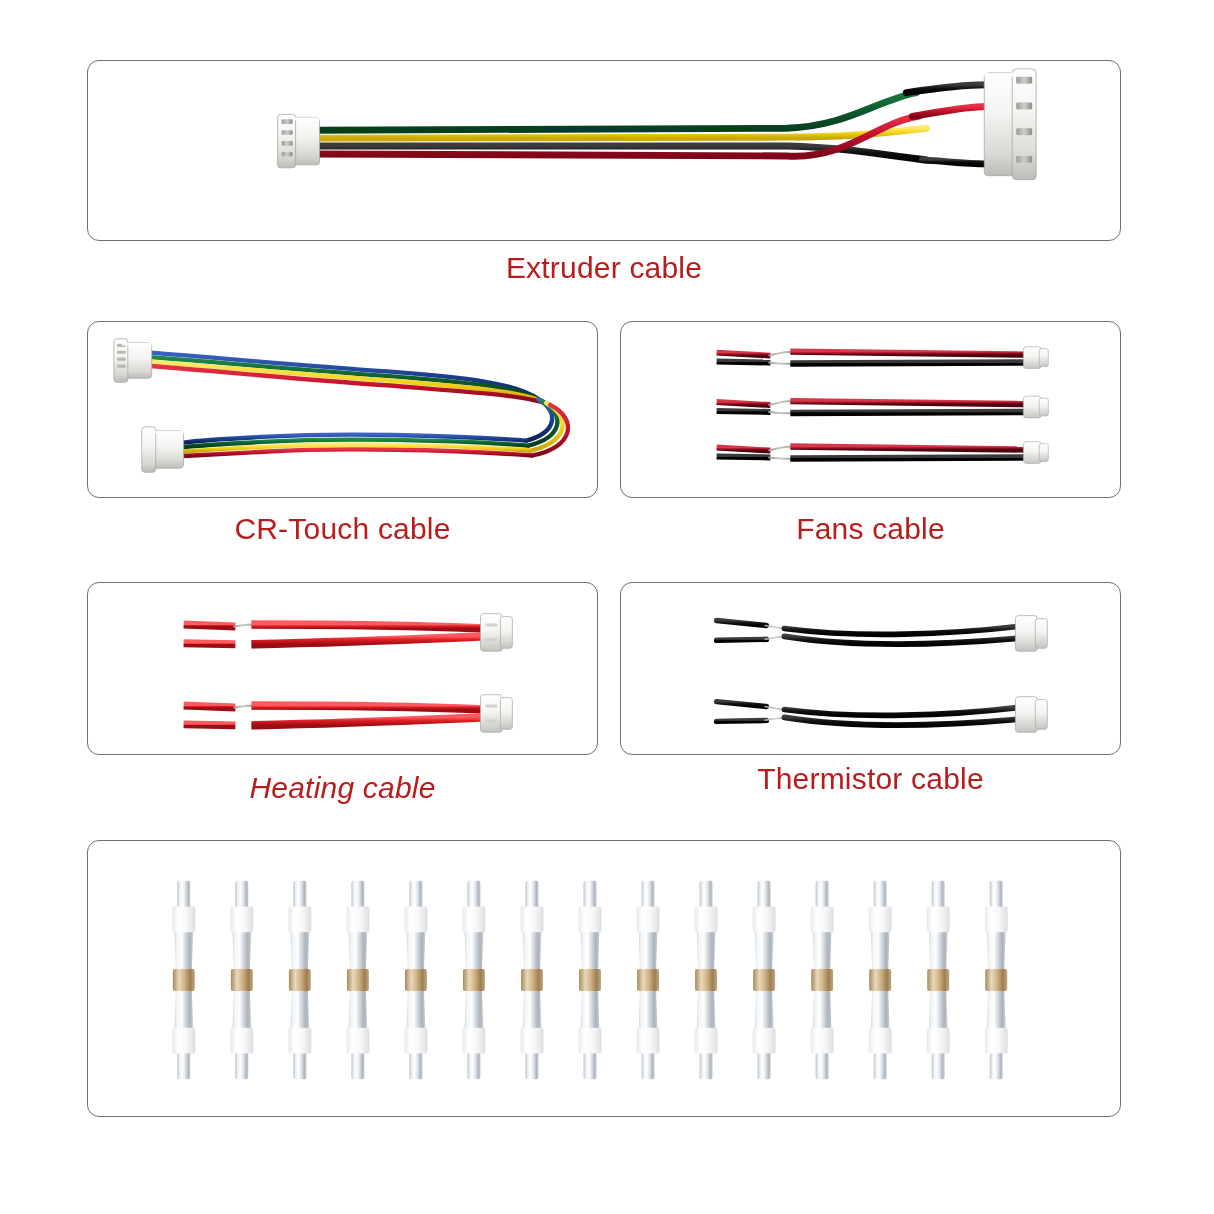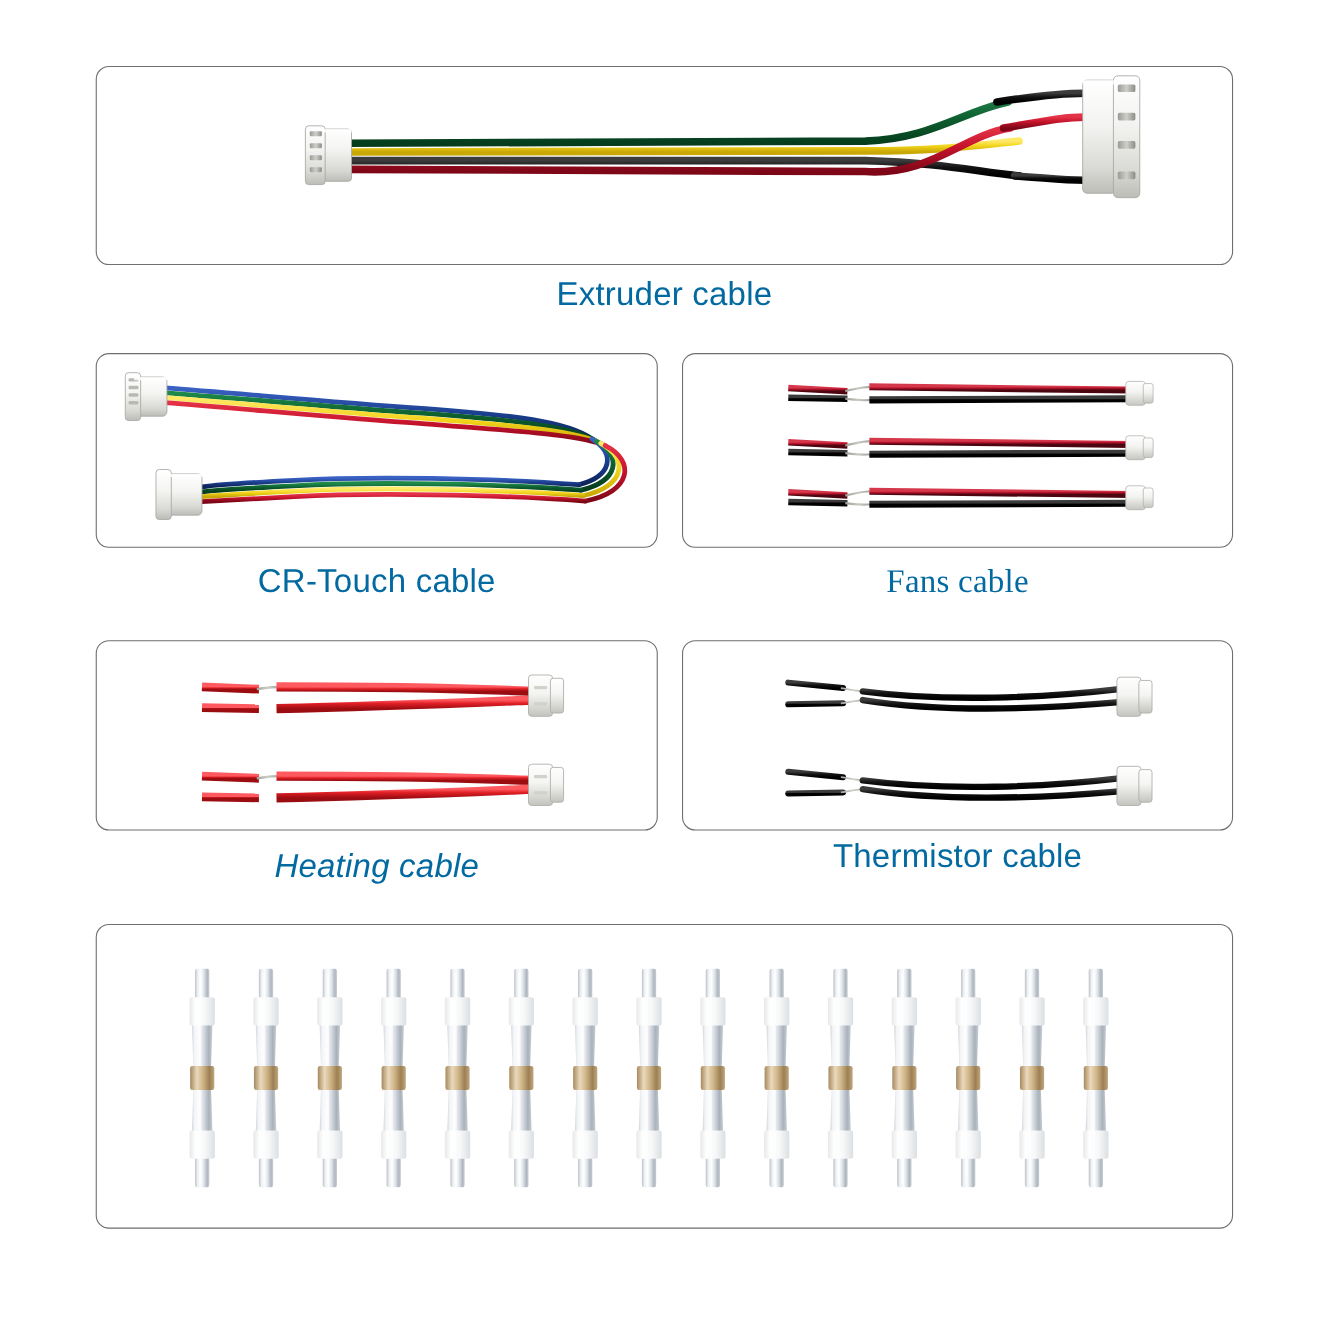--- a/index.html
+++ b/index.html
@@ -25,35 +25,35 @@
     border: 1px solid #6f6f6f;
     border-radius: 12px;
     box-sizing: border-box;
     overflow: hidden;
   }
 
   .caption {
     position: absolute;
     font-size: 30px;
     font-weight: 400;
-    color: #0369a1;
+    color: #b91c1c;
     letter-spacing: 0.2px;
     text-align: center;
     white-space: nowrap;
   }
 
   
   #card-extruder   { left: 87px;  top: 60px;   width: 1034px; height: 181px; }
   #cap-extruder    { left: 87px;  top: 251px;  width: 1034px; }
 
   #card-crtouch    { left: 87px;  top: 321px;  width: 511px;  height: 177px; }
   #cap-crtouch     { left: 87px;  top: 512px;  width: 511px;  }
 
   #card-fans       { left: 620px; top: 321px;  width: 501px;  height: 177px; }
-  #cap-fans        { left: 620px; top: 512px;  width: 501px; font-family: Liberation Serif, serif;  }
+  #cap-fans        { left: 620px; top: 512px;  width: 501px;  }
 
   #card-heating    { left: 87px;  top: 582px;  width: 511px;  height: 173px; }
   #cap-heating     { left: 87px;  top: 771px;  width: 511px; font-style: italic;  }
 
   #card-thermistor { left: 620px; top: 582px;  width: 501px;  height: 173px; }
   #cap-thermistor  { left: 620px; top: 762px;  width: 501px;  }
 
   #card-sleeve     { left: 87px;  top: 840px;  width: 1034px; height: 277px; }
   #cap-sleeve      { left: 87px;  top: 1129px; width: 1034px; }
 

